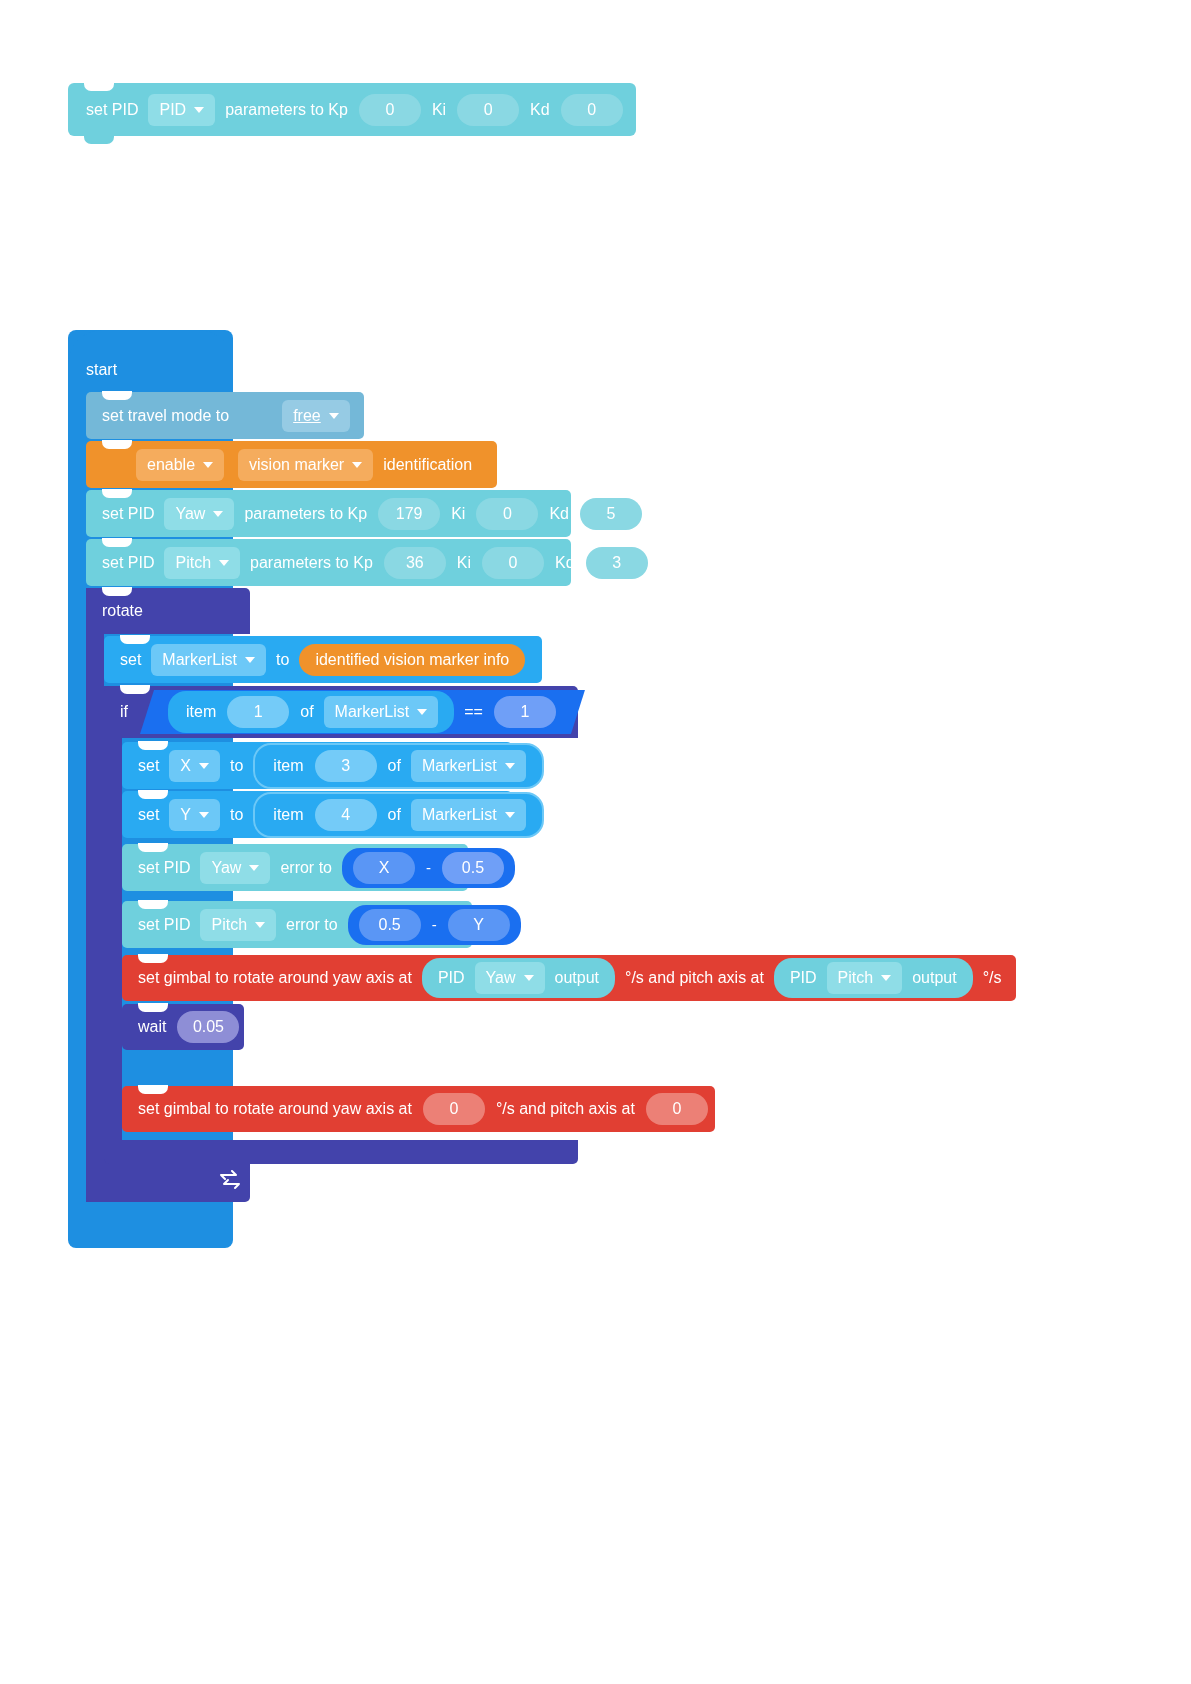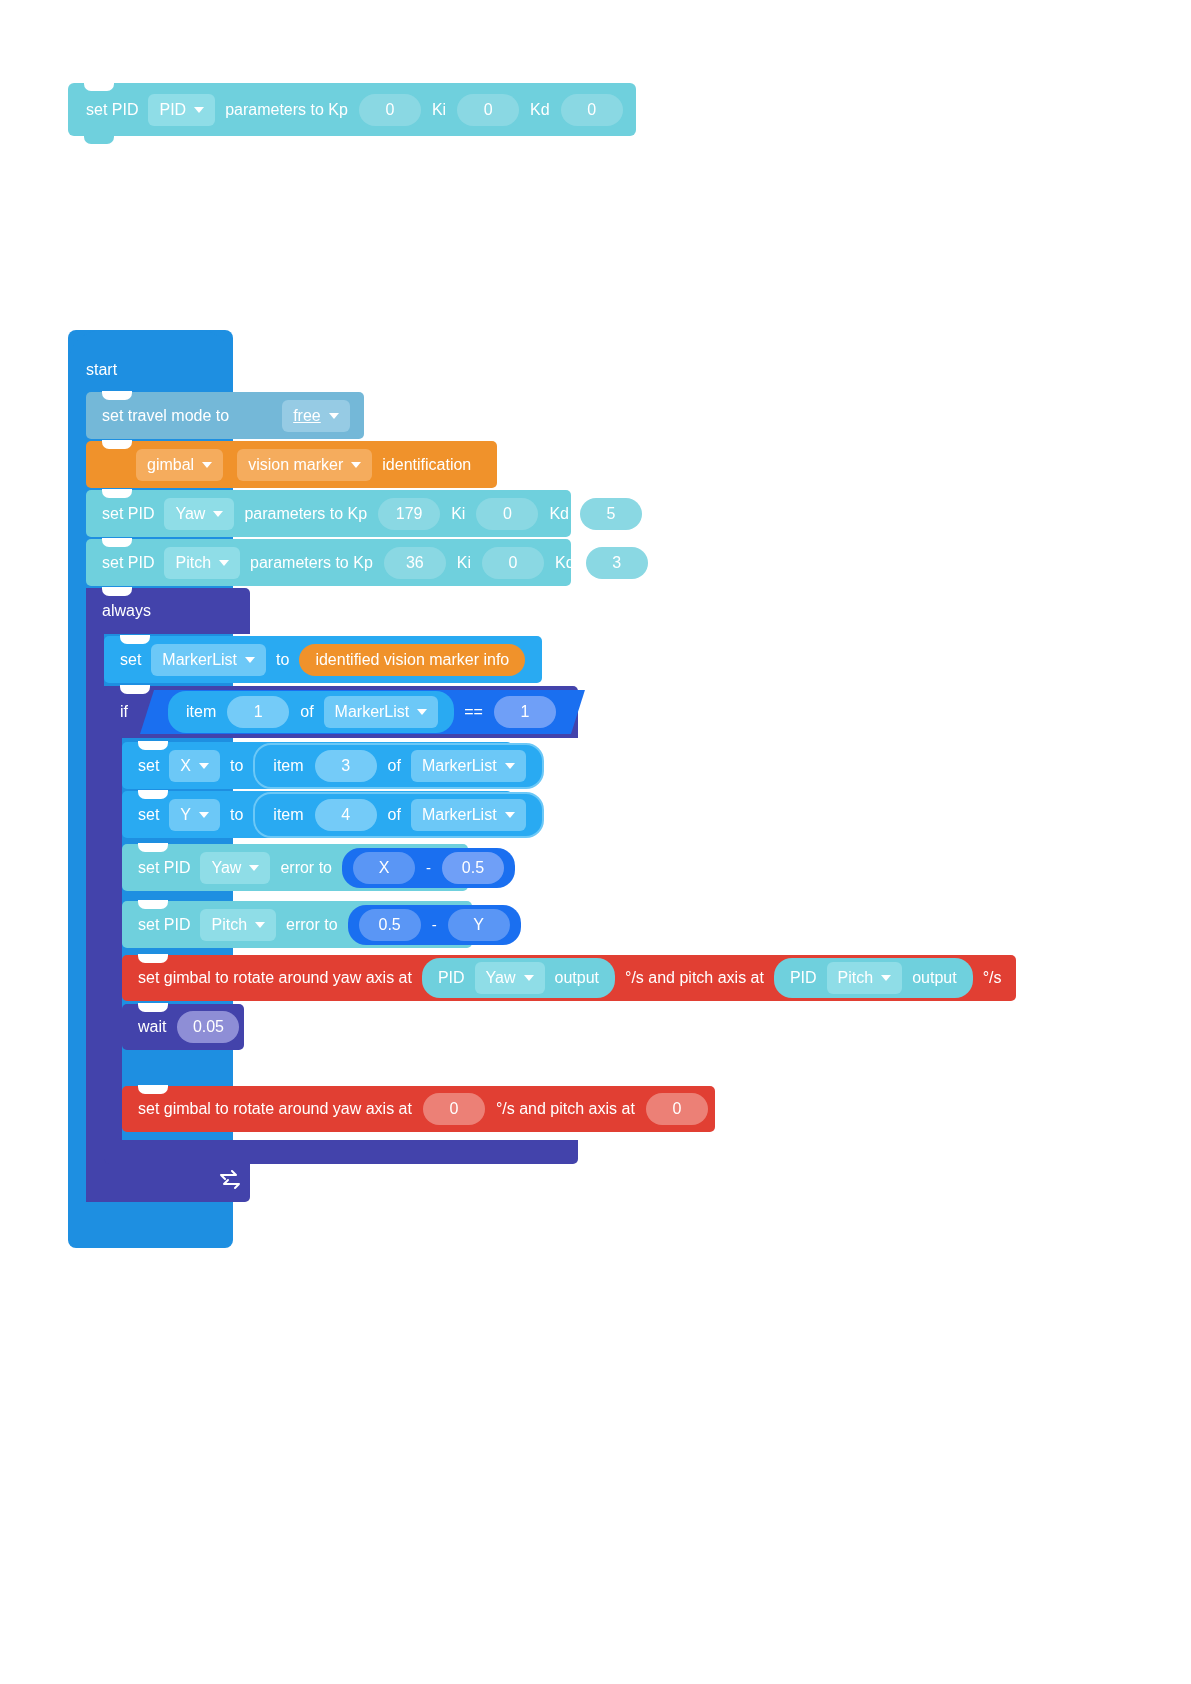--- a/index.html
+++ b/index.html
@@ -85,21 +85,21 @@
     <span class="dd c-travel-f">
       <span>free</span>
       <i class="caret"></i>
     </span>
     <span class="lbl">mode</span>
   </div>
 
   <div class="blk c-vision" style="left:86px;top:441px;width:411px;height:47px;border-radius:5px;padding-left:46px;">
     <div class="notch-top"></div>
     <span class="dd c-vision-f">
-      <span>gimbal</span>
+      <span>enable</span>
       <i class="caret"></i>
     </span>
     <span class="dd c-vision-f" style="margin-left:10px;">
       <span>vision marker</span>
       <i class="caret"></i>
     </span>
     <span class="lbl">identification</span>
   </div>
 
   <div class="blk c-pid" style="left:86px;top:490px;width:485px;height:47px;border-radius:5px;padding-left:10px;">
@@ -128,21 +128,21 @@
     <span class="num c-pid-n">36</span>
     <span class="lbl">Ki</span>
     <span class="num c-pid-n">0</span>
     <span class="lbl">Kd</span>
     <span class="num c-pid-n">3</span>
   </div>
 
   <div style="position:absolute;left:86px;top:588px;width:18px;height:614px;background:#4343ab;"></div>
   <div class="blk c-ctrl" style="left:86px;top:588px;width:164px;height:46px;border-radius:5px 5px 0 0;padding-left:10px;">
     <div class="notch-top"></div>
-    <span class="lbl">always</span>
+    <span class="lbl">rotate</span>
   </div>
   <div style="position:absolute;left:86px;top:1160px;width:164px;height:42px;background:#4343ab;border-radius:0 0 5px 5px;"></div>
   <svg class="loop-icon" viewBox="0 0 24 20" style="left:218px;top:1170px;width:24px;height:20px;">
     <path d="M3 5 h15 l-4 -4 M3 5 l4 4" fill="none" stroke="#ffffff" stroke-width="2" stroke-linecap="round" stroke-linejoin="round"></path>
     <path d="M21 14 H6 l4 -4 M21 14 l-4 4" fill="none" stroke="#ffffff" stroke-width="2" stroke-linecap="round" stroke-linejoin="round"></path>
   </svg>
 
   <div class="blk c-var" style="left:104px;top:636px;width:438px;height:47px;border-radius:5px;padding-left:10px;">
     <div class="notch-top"></div>
     <span class="lbl">set</span>

